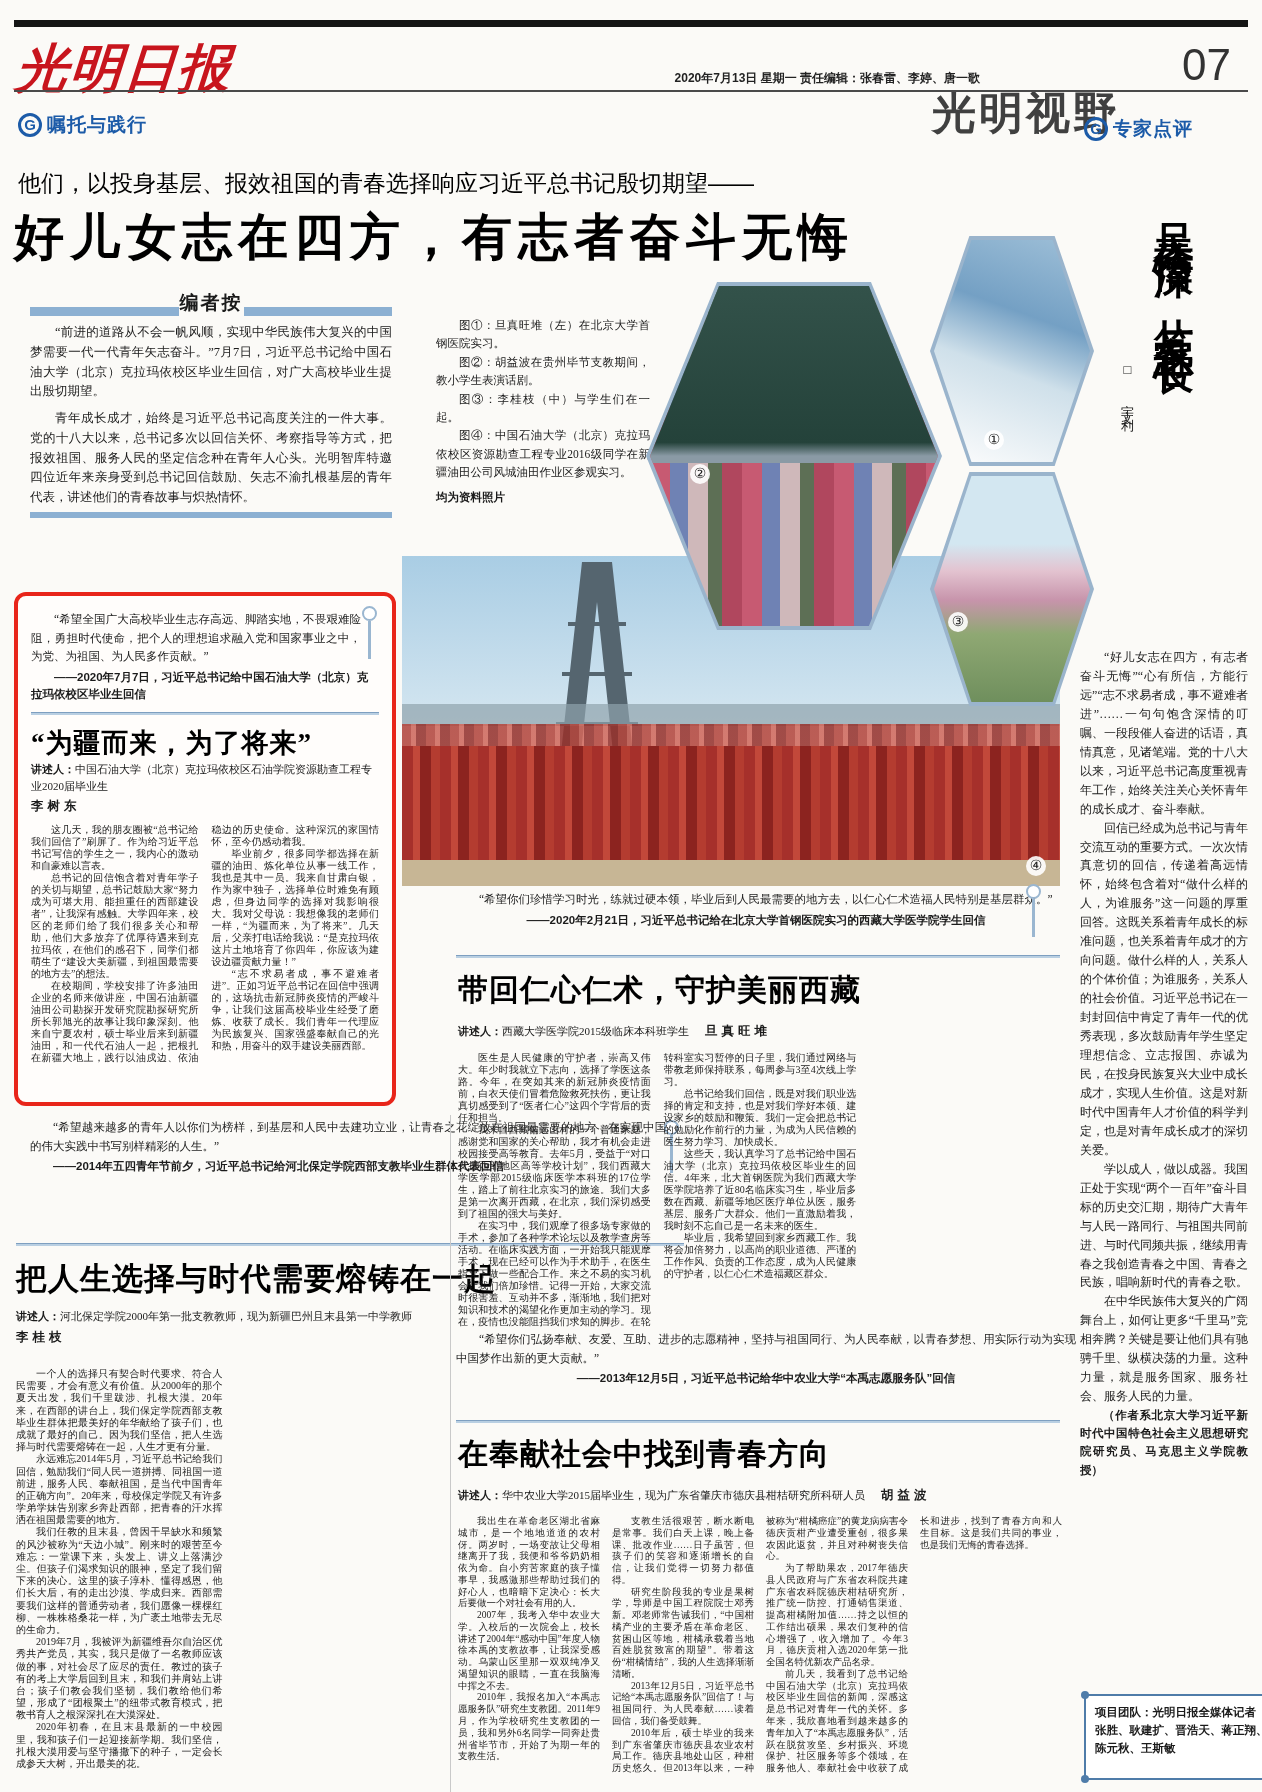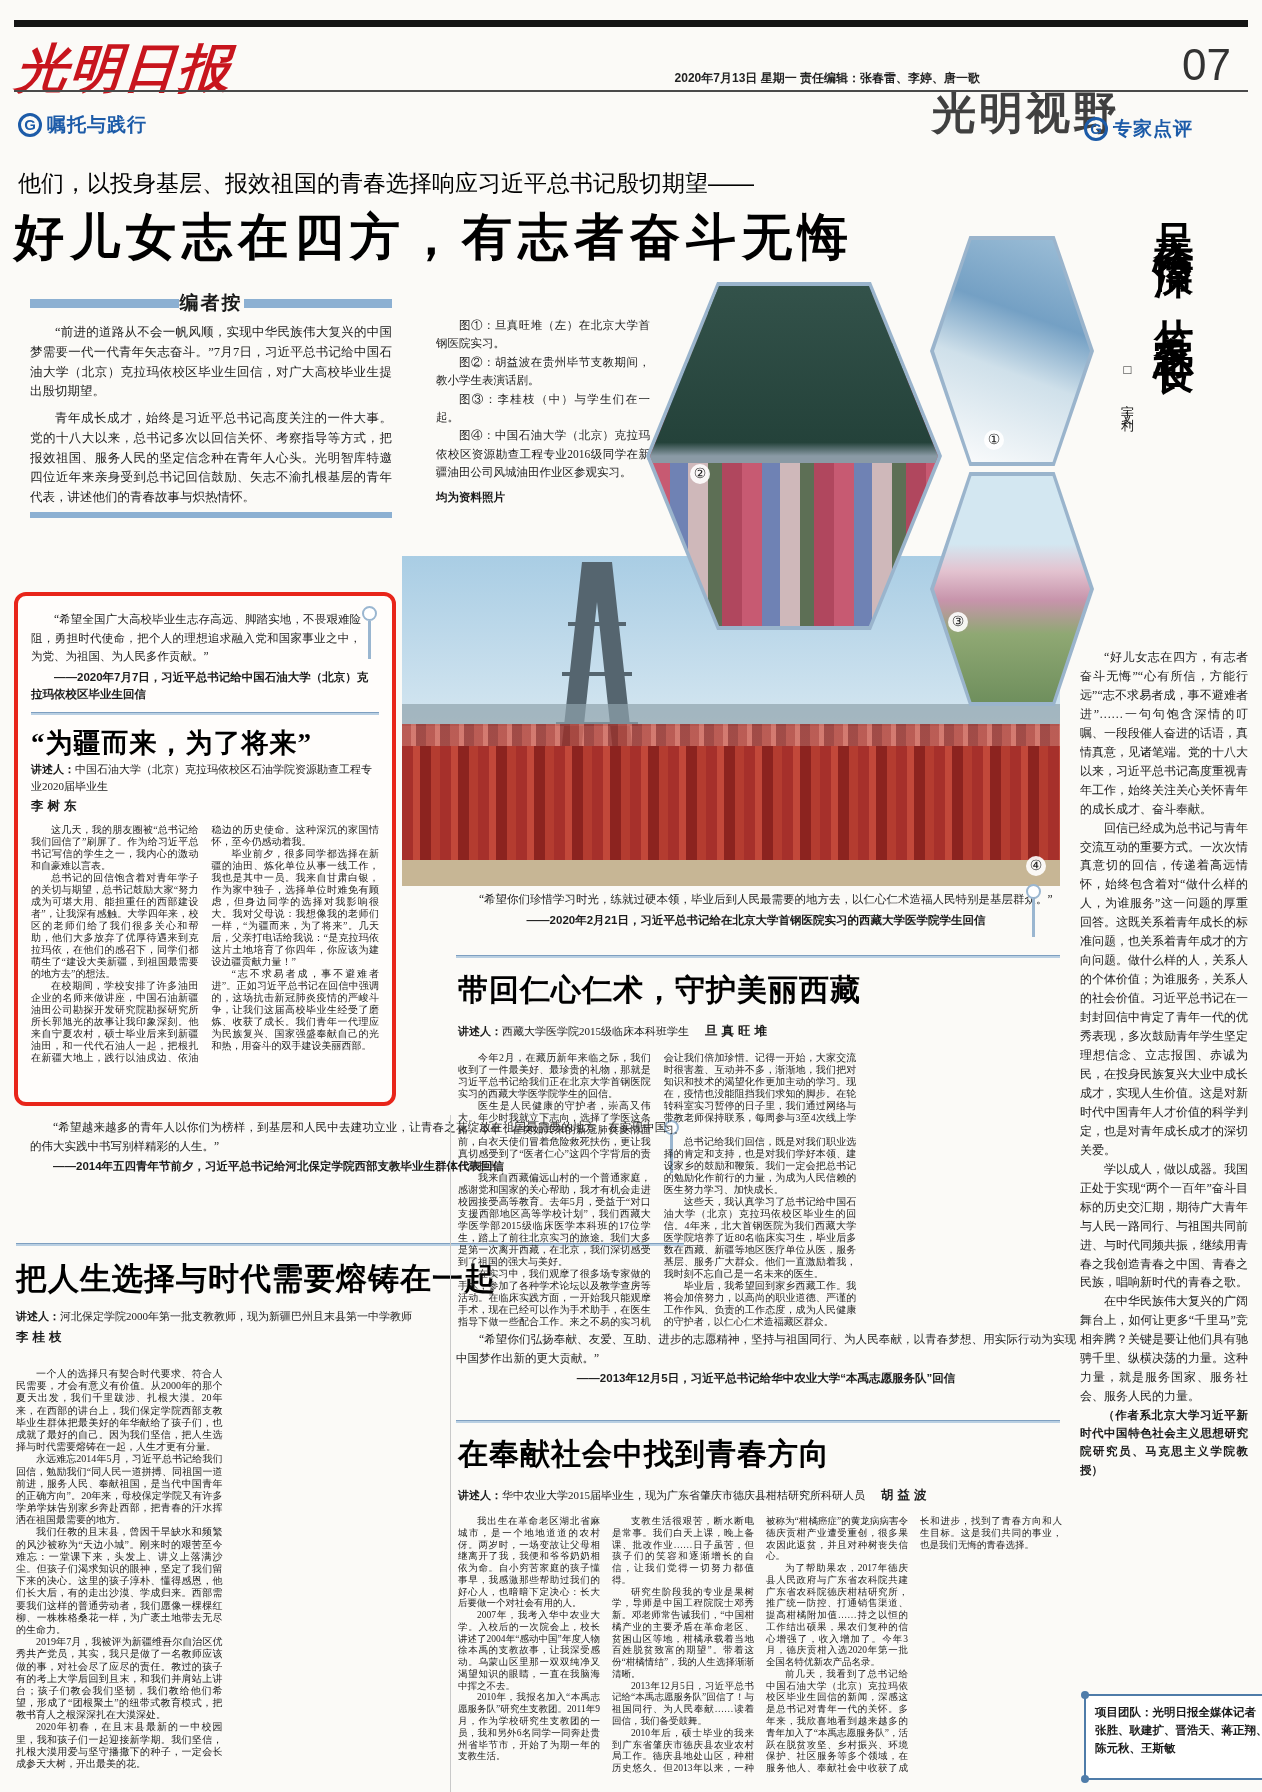--- a/index.html
+++ b/index.html
@@ -33,21 +33,21 @@
   .tag-right { left:1084px; top:116px; }
 
   
   .kicker { left:18px; top:168px; width:800px; font-size:23px; font-weight:500;
             font-family:"Liberation Sans","DejaVu Sans",sans-serif; color:#000; }
   .headline { left:14px; top:204px; width:980px; font-size:50px; font-weight:900;
               letter-spacing:6px; color:#000; }
 
   
   .editor-box { left:30px; top:290px; width:362px; height:228px; }
-  .ed-title-row { display:flex; align-items:center; gap:1px; }
+  .ed-title-row { display:flex; align-items:flex-end; gap:1px; }
   .ed-bar { flex:1; height:9px; background:#8cb0d2; }
   .ed-title { font-size:19px; font-weight:900; letter-spacing:2px; }
   .editor-box p { font-size:12.5px; line-height:1.58; text-align:justify;
                   text-indent:2em; margin-top:7px; }
   .ed-bottom { position:absolute; left:0; bottom:0; width:100%; height:6px; background:#8cb0d2; }
 
   
   .quote-text { font-size:11.5px; line-height:1.62; text-align:justify; text-indent:2em; color:#222; }
   .quote-attr { font-size:11.5px; line-height:1.5; font-weight:bold; text-indent:2em;
                 font-family:"Liberation Sans","DejaVu Sans",sans-serif; margin-top:3px; }
@@ -270,21 +270,20 @@
   <div class="pin-circle"></div>
   <div class="pin-line"></div>
 </div>
 <div class="abs blue-line line3"></div>
 
 <h2 class="abs art-title a3-title">带回仁心仁术，守护美丽西藏</h2>
 <p class="abs byline a3-byline">
   <b>讲述人：</b><span>西藏大学医学院2015级临床本科班学生</span><span class="name-inline">旦真旺堆</span>
 </p>
 <div class="abs art-body a3-body">
-  <p>今年2月，在藏历新年来临之际，我们收到了一件最美好、最珍贵的礼物，那就是习近平总书记给我们正在北京大学首钢医院实习的西藏大学医学院学生的回信。</p>
   <p>医生是人民健康的守护者，崇高又伟大。年少时我就立下志向，选择了学医这条路。今年，在突如其来的新冠肺炎疫情面前，白衣天使们冒着危险救死扶伤，更让我真切感受到了“医者仁心”这四个字背后的责任和担当。</p>
   <p>我来自西藏偏远山村的一个普通家庭，感谢党和国家的关心帮助，我才有机会走进校园接受高等教育。去年5月，受益于“对口支援西部地区高等学校计划”，我们西藏大学医学部2015级临床医学本科班的17位学生，踏上了前往北京实习的旅途。我们大多是第一次离开西藏，在北京，我们深切感受到了祖国的强大与美好。</p>
   <p>在实习中，我们观摩了很多场专家做的手术，参加了各种学术论坛以及教学查房等活动。在临床实践方面，一开始我只能观摩手术，现在已经可以作为手术助手，在医生指导下做一些配合工作。来之不易的实习机会让我们倍加珍惜。记得一开始，大家交流时很害羞、互动并不多，渐渐地，我们把对知识和技术的渴望化作更加主动的学习。现在，疫情也没能阻挡我们求知的脚步。在轮转科室实习暂停的日子里，我们通过网络与带教老师保持联系，每周参与3至4次线上学习。</p>
   <p>总书记给我们回信，既是对我们职业选择的肯定和支持，也是对我们学好本领、建设家乡的鼓励和鞭策。我们一定会把总书记的勉励化作前行的力量，为成为人民信赖的医生努力学习、加快成长。</p>
   <p>这些天，我认真学习了总书记给中国石油大学（北京）克拉玛依校区毕业生的回信。4年来，北大首钢医院为我们西藏大学医学院培养了近80名临床实习生，毕业后多数在西藏、新疆等地区医疗单位从医，服务基层、服务广大群众。他们一直激励着我，我时刻不忘自己是一名未来的医生。</p>
   <p>毕业后，我希望回到家乡西藏工作。我将会加倍努力，以高尚的职业道德、严谨的工作作风、负责的工作态度，成为人民健康的守护者，以仁心仁术造福藏区群众。</p>
 </div>
 
 <div class="abs quote4">
   <p class="quote-text">“希望你们弘扬奉献、友爱、互助、进步的志愿精神，坚持与祖国同行、为人民奉献，以青春梦想、用实际行动为实现中国梦作出新的更大贡献。”</p>

